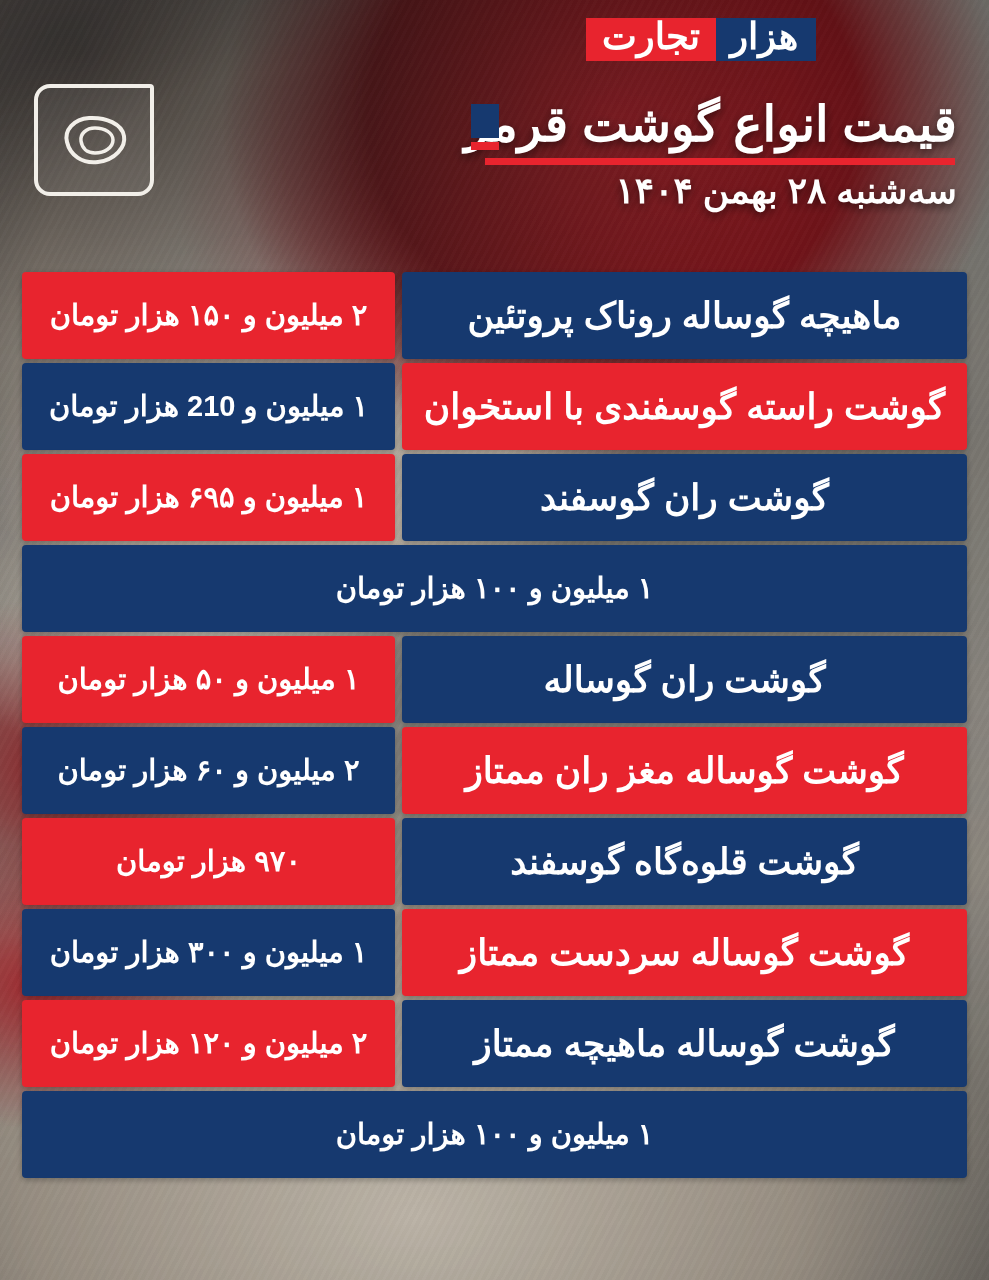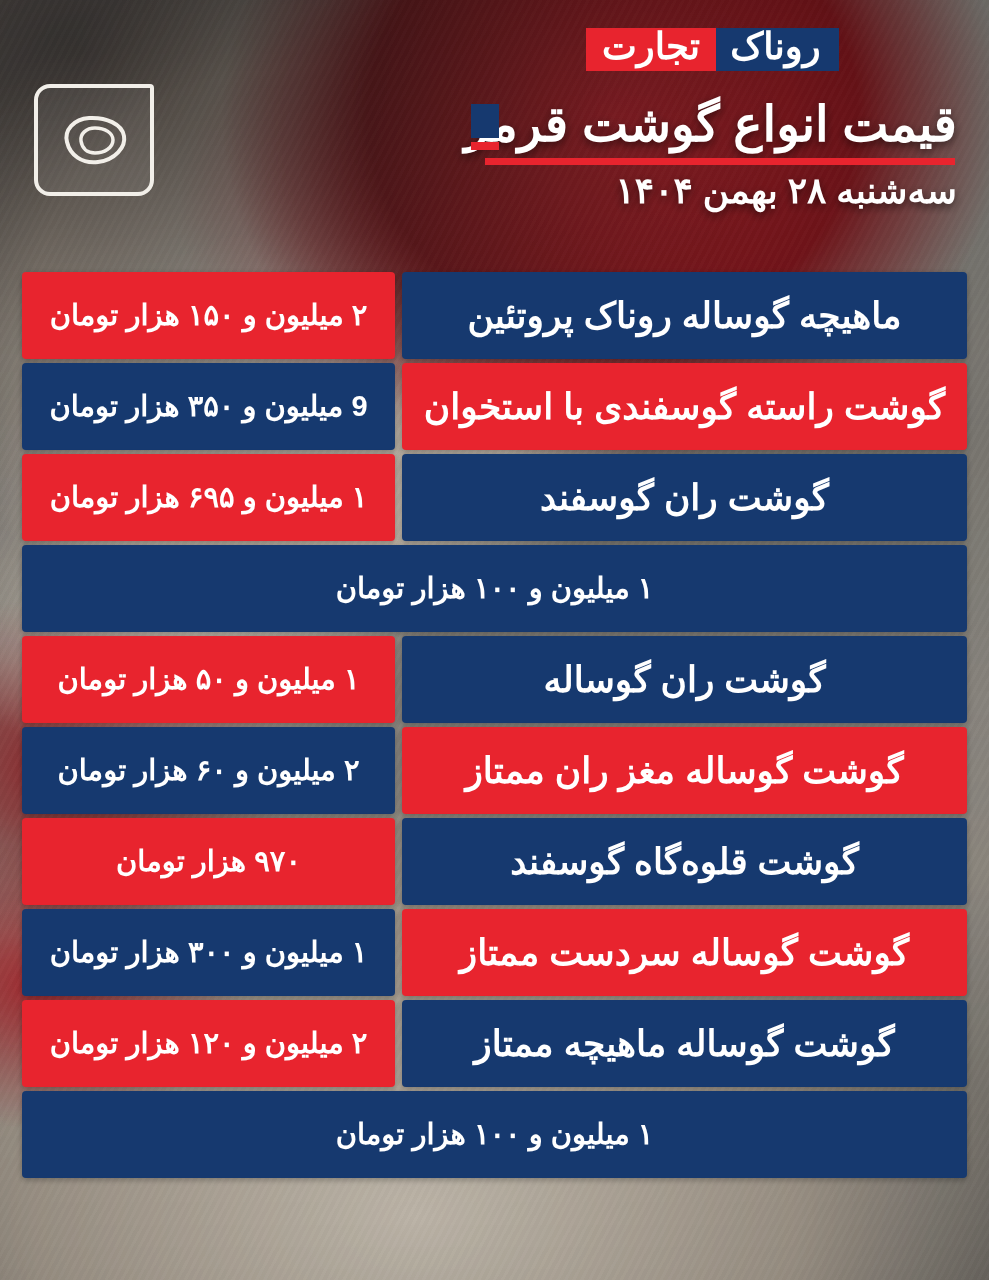--- a/index.html
+++ b/index.html
@@ -47,27 +47,27 @@
   }
   .bg-shade {
     position: absolute;
     inset: 0;
     background: linear-gradient(to bottom, rgba(0,0,0,0.22) 0%, rgba(0,0,0,0.05) 28%, rgba(0,0,0,0.0) 55%, rgba(0,0,0,0.10) 100%);
   }
 
   
   .logo {
     position: absolute;
-    top: 28px;
+    top: 12px;
     left: 586px;
     width: 380px;
     height: 54px;
     display: flex;
     flex-direction: row-reverse;
-    align-items: flex-start;
+    align-items: center;
     justify-content: flex-start;
     gap: 0;
   }
   .logo-word {
     display: flex;
     align-items: center;
     justify-content: center;
     color: #ffffff;
     font-weight: bold;
     letter-spacing: 0px;
@@ -197,21 +197,21 @@
 <body>
 
 <div id="poster">
 
   <div class="bg"></div>
   <div class="bg-blur"></div>
   <div class="bg-shade"></div>
 
   <div class="logo">
     <div class="logo-word logo-tejarat">تجارت</div>
-    <div class="logo-word logo-news">روناک</div>
+    <div class="logo-word logo-news">هزار</div>
   </div>
 
   <div class="icon-badge">
     <svg width="72" height="56" viewBox="0 0 72 56" aria-hidden="true">
       <path d="M9 30 C6 18 16 7 31 6 C48 5 64 12 66 24 C68 35 57 48 40 50 C24 52 12 43 9 30 Z" fill="none" stroke="#f2efe9" stroke-width="4"></path>
       <path d="M23 29 C22 22 28 16 37 16 C47 16 55 21 55 28 C55 36 46 41 37 41 C29 41 24 36 23 29 Z" fill="none" stroke="#f2efe9" stroke-width="3.5"></path>
     </svg>
   </div>
 
   <div class="title-wrap">
@@ -224,21 +224,21 @@
     <h2 class="title-sub">سه‌شنبه ۲۸ بهمن ۱۴۰۴</h2>
   </div>
 
   <div class="rows" id="rows">
       <div class="row">
         <div class="cell cell-name navy">ماهیچه گوساله روناک پروتئین</div>
         <div class="cell cell-price red">۲ میلیون و ۱۵۰ هزار تومان</div>
       </div>
       <div class="row">
         <div class="cell cell-name red">گوشت راسته گوسفندی با استخوان</div>
-        <div class="cell cell-price navy">9 میلیون و ۳۵۰ هزار تومان</div>
+        <div class="cell cell-price navy">۱ میلیون و 210 هزار تومان</div>
       </div>
       <div class="row">
         <div class="cell cell-name navy">گوشت ران گوسفند</div>
         <div class="cell cell-price red">۱ میلیون و ۶۹۵ هزار تومان</div>
       </div>
       <div class="row">
         <div class="cell cell-price navy">۱ میلیون و ۱۰۰ هزار تومان</div>
       </div>
       <div class="row">
         <div class="cell cell-name navy">گوشت ران گوساله</div>

